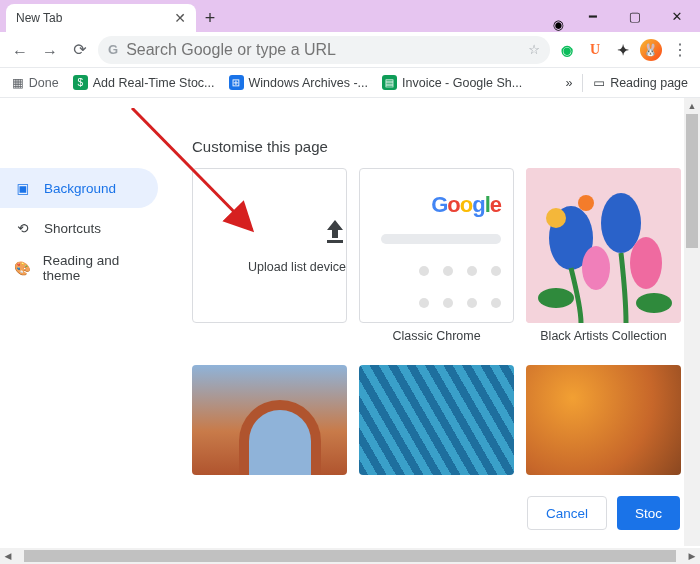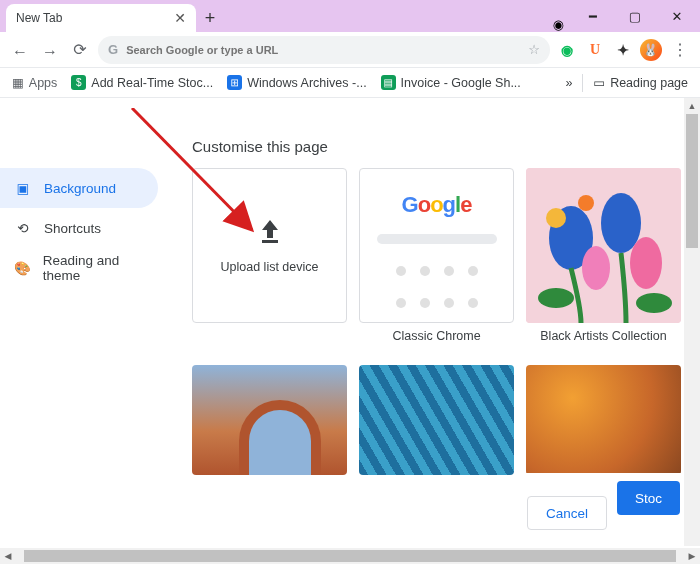--- a/index.html
+++ b/index.html
@@ -12,21 +12,21 @@
   .newtab-btn { width: 28px; height: 28px; display: flex; align-items: center; justify-content: center; font-size: 18px; color: #333; cursor: pointer; }
   .spacer { flex: 1; }
   .win-controls { display: flex; align-items: center; gap: 0; height: 32px; padding-right: 2px;}
   .win-ctrl { width: 42px; height: 28px; display: flex; align-items: center; justify-content: center; font-size: 13px; color: #222; cursor: pointer; }
   .incog { margin-right: 8px; font-size: 13px;}
 
   
   .toolbar { height: 36px; background: #fff; display: flex; align-items: center; gap: 6px; padding: 0 8px; border-bottom: 1px solid #e8eaed; }
   .nav-icon { width: 24px; height: 24px; display:flex;align-items:center;justify-content:center; color:#5f6368; font-size:16px; cursor:pointer;}
   .omnibox { flex:1; height: 28px; background: #f1f3f4; border-radius: 14px; display:flex; align-items:center; padding: 0 10px; gap:8px; color:#5f6368; font-size:13px; }
-  .omnibox input { border:none; background:transparent; flex:1; outline:none; font-size:11px; color:#a16207;font-weight:bold;}
+  .omnibox input { border:none; background:transparent; flex:1; outline:none; font-size:16px; color:#a16207;}
   .ext-icon { width:22px; height:22px; display:flex; align-items:center; justify-content:center; border-radius:50%; font-size:14px; font-weight:bold; cursor:pointer;}
   .ext-green { color:#0bbd5b; }
   .ext-orange { color:#ff6c2c; font-family: Georgia, serif; }
   .ext-puzzle { color:#333; }
   .avatar { width:22px; height:22px; border-radius:50%; background: linear-gradient(135deg,#f7b733,#fc4a1a); display:flex;align-items:center;justify-content:center;font-size:12px;}
   .kebab { font-size:16px; color:#5f6368; cursor:pointer;}
 
   
   .bookmarks { height: 30px; display:flex; align-items:center; gap: 14px; padding: 0 12px; font-size: 12.5px; color:#3c4043; border-bottom: 1px solid #e8eaed;}
   .bm-item { display:flex; align-items:center; gap:5px; cursor:pointer;}
@@ -40,21 +40,21 @@
   .content { position: relative; height: calc(564px - 32px - 36px - 30px); background: #fff; }
   .dialog { position:absolute; top:0; left:0; right:0; bottom:0; display:flex; }
   .side { width: 170px; padding-top: 70px; }
   .side-title { position:absolute; top: 40px; left: 192px; font-size: 15px; color:#3c4043;text-align:center; }
   .side-item { display:flex; align-items:center; gap:12px; height:40px; padding: 0 14px; font-size:13.5px; color:#3c4043; border-radius: 0 20px 20px 0; cursor:pointer; margin-right:12px;}
   .side-item.active { background:#e8f0fe; color:#1a73e8; }
   .side-icon { width:18px; height:18px; display:flex;align-items:center;justify-content:center;}
 
   .panel { flex:1; padding: 70px 20px 0 22px; overflow:hidden;}
   .grid { display:grid; grid-template-columns: repeat(3, 155px); gap: 12px; }
-  .card { border:1px solid #dadce0; border-radius:4px; height:155px; display:flex; flex-direction:column; align-items:center; justify-content:center; gap:10px; cursor:pointer; overflow:hidden; position:relative;}
+  .card { border:1px solid #dadce0; border-radius:4px; height:155px; display:flex; flex-direction:column; align-items:flex-end; justify-content:center; gap:10px; cursor:pointer; overflow:hidden; position:relative;}
   .card-label { font-size:12.5px; color:#3c4043; text-align:center; height:24px; margin-top:6px;}
   .card-wrap { display:flex; flex-direction:column; }
 
   .upload-card { color:#3c4043; font-size:12.5px; }
   .upload-icon { font-size:22px; color:#3c4043;}
 
   .classic-card { padding:18px 12px 10px; }
   .google-logo { font-size:22px; font-weight:bold; letter-spacing:-1px;}
   .gl-b{color:#4285f4;} .gl-r{color:#ea4335;} .gl-y{color:#fbbc05;} .gl-g{color:#34a853;}
   .search-bar { width:120px; height:10px; background:#e8eaed; border-radius:5px; margin-top:6px;}
@@ -67,21 +67,21 @@
 
   .thumb-row2 .card { height:110px; border:none; border-radius:4px;}
   .arch { background: linear-gradient(180deg,#8fb3d9 0%, #c87b4a 60%, #b0542e 100%); position:relative;}
   .arch::after{content:"";position:absolute;left:30%;top:32%;width:40%;height:60%;border:10px solid #b0542e;border-bottom:none;border-radius:60px 60px 0 0;background:#8fb3d9;}
   .geo { background: repeating-linear-gradient(60deg,#1e6f9e 0 8px,#3aa0c9 8px 16px); }
   .orange-tex { background: radial-gradient(circle at 30% 30%, #f2a033, #c7672a 60%, #8a4720); }
 
   
   .dialog-footer { position:absolute; bottom:26px; right:16px; display:flex; gap:10px; background:#fff; padding:8px 4px;}
   .btn { height:34px; padding: 0 18px; border-radius:4px; font-size:13.5px; cursor:pointer; display:flex;align-items:center;}
-  .btn-cancel { border:1px solid #dadce0; color:#1a73e8; background:#fff;margin-top:15px;}
+  .btn-cancel { border:1px solid #dadce0; color:#1a73e8; background:#fff;}
   .btn-done { border:none; background:#1a73e8; color:#fff;}
 
   
   .arrow { position:absolute; top:10px; left:122px; pointer-events:none; }
 
   
   .vscroll { position:absolute; right:0; top:0; width:16px; height: calc(100% - 18px); background:#f1f1f1;}
   .vscroll-thumb{position:absolute;top:2px;left:2px;right:2px;height:30%;background:#c1c1c1;}
   .vscroll-up{position:absolute;top:0;left:0;right:0;height:16px;display:flex;align-items:center;justify-content:center;font-size:9px;color:#666;}
   .hscroll { position:absolute; left:0; bottom:0; right:0; height:16px; background:#f1f1f1;}
@@ -119,21 +119,21 @@
   <div class="ext-icon ext-green">◉</div>
   <div class="ext-icon ext-orange">U</div>
   <div class="ext-icon ext-puzzle">✦</div>
   <div class="avatar">🐰</div>
   <div class="nav-icon kebab">⋮</div>
 </div>
 
 <div class="bookmarks">
   <div class="bm-item bm-apps">
     <span style="color:#5f6368;">▦</span>
-    <span>Apps</span>
+    <span>Done</span>
   </div>
   <div class="bm-item">
     <span class="bm-badge" style="background:#0f9d58;">$</span>
     <span>Add Real-Time Stoc...</span>
   </div>
   <div class="bm-item">
     <span class="bm-badge" style="background:#1a73e8;">⊞</span>
     <span>Windows Archives -...</span>
   </div>
   <div class="bm-item">

